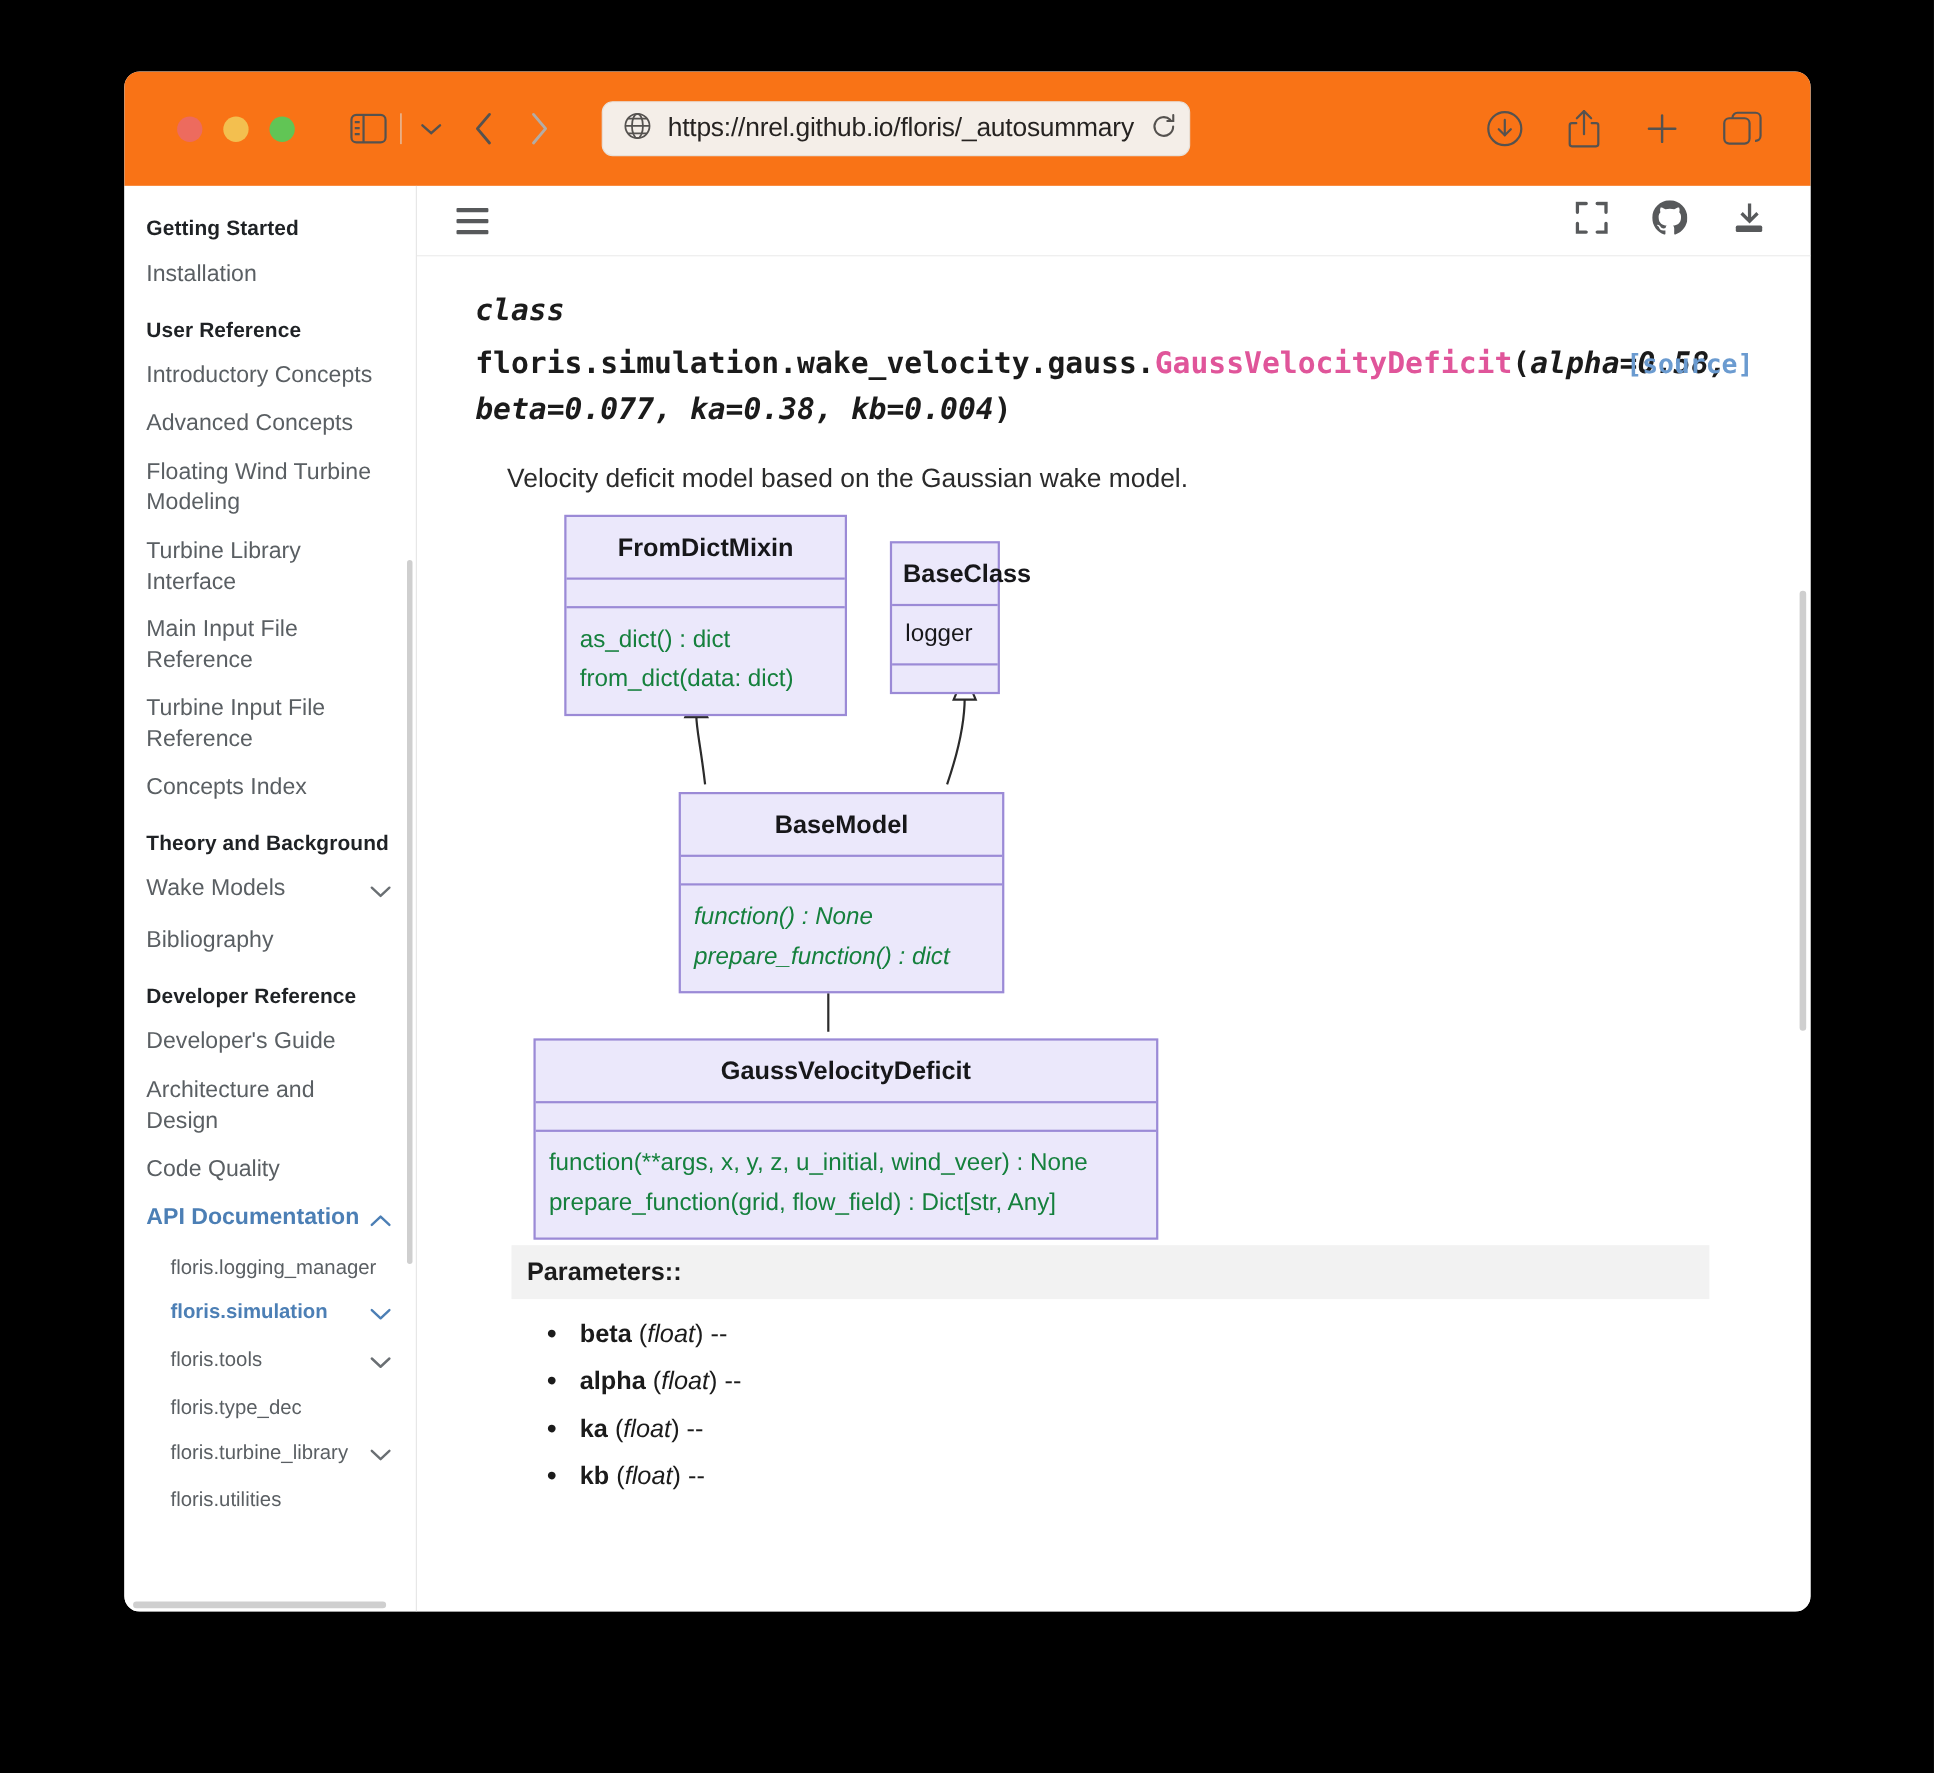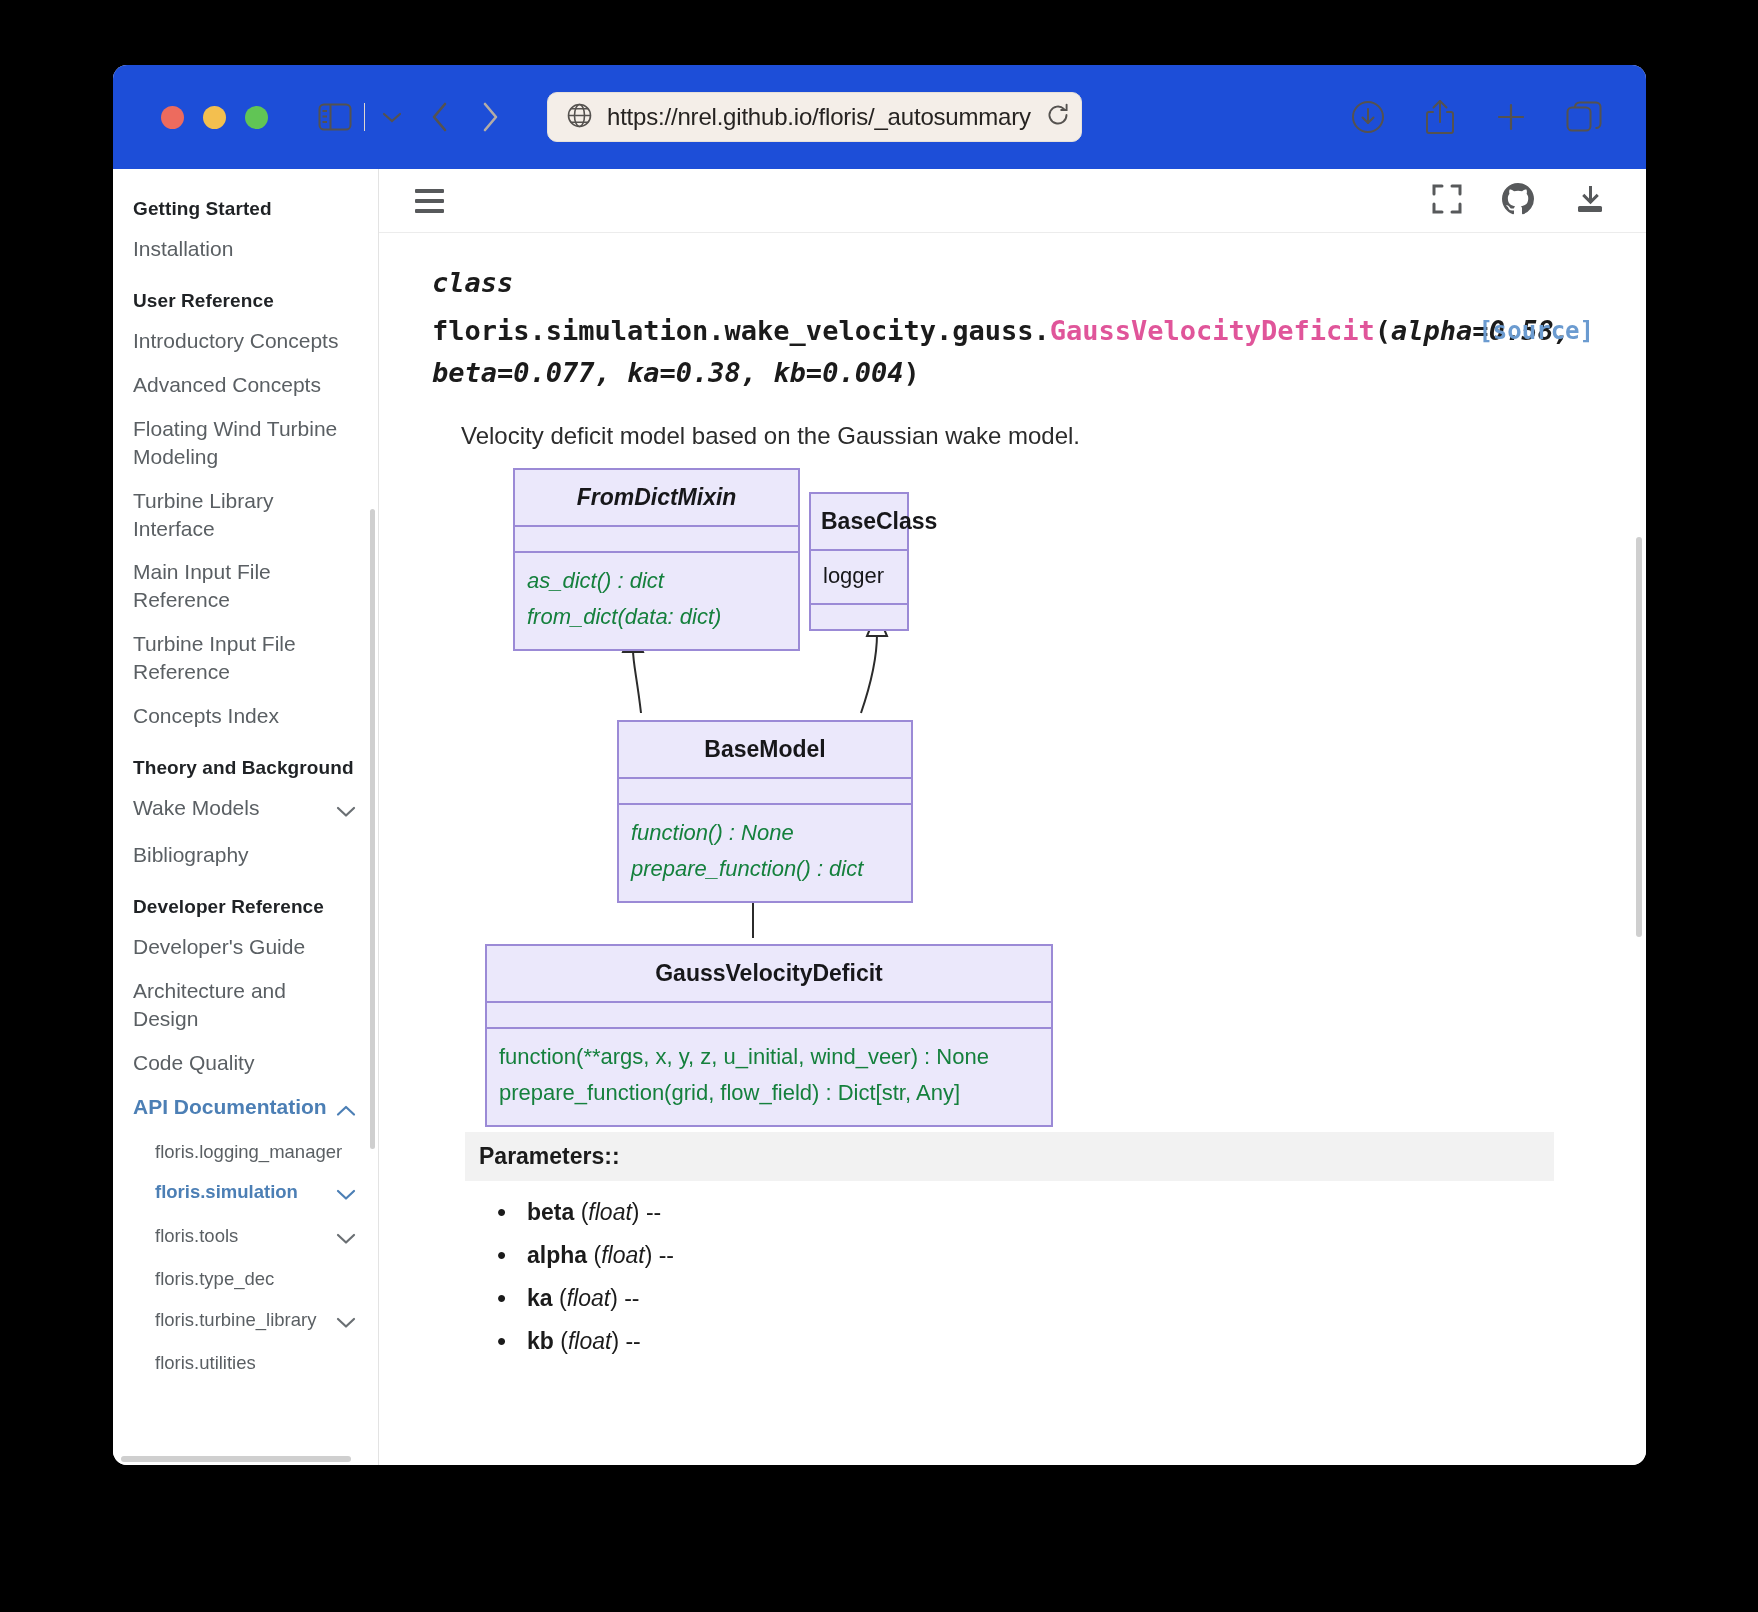--- a/index.html
+++ b/index.html
@@ -18,21 +18,21 @@
     background: #ffffff;
     border-radius: 14px;
     overflow: hidden;
     box-shadow: 0 20px 60px rgba(0,0,0,0.5);
   }
 
   
   .toolbar {
     position: relative;
     height: 104px;
-    background: #1d4ed8;
+    background: #f97316;
     display: flex;
     align-items: center;
     padding: 0 30px;
   }
   .traffic { display: flex; align-items: center; gap: 19px; margin-left: 18px; }
   .dot { width: 23px; height: 23px; border-radius: 50%; }
   .dot.red { background: #ed6b5e; }
   .dot.yellow { background: #f3bf4f; }
   .dot.green { background: #61c555; }
 
@@ -434,21 +434,21 @@
             <path d="M220 245 C 216 210, 212 195, 212 182" stroke="#2b2b2b" stroke-width="2" fill="none"></path>
             <polygon points="212,160 202,184 222,184" fill="#ffffff" stroke="#2b2b2b" stroke-width="2"></polygon>
 
             <path d="M440 245 C 452 210, 456 185, 456 166" stroke="#2b2b2b" stroke-width="2" fill="none"></path>
             <polygon points="456,144 446,168 466,168" fill="#ffffff" stroke="#2b2b2b" stroke-width="2"></polygon>
 
             <line x1="332" y1="470" x2="332" y2="430" stroke="#2b2b2b" stroke-width="2"></line>
             <polygon points="332,406 320,432 344,432" fill="#ffffff" stroke="#2b2b2b" stroke-width="2"></polygon>
           </svg>
 
-          <div class="uml-box" style="left:92px; top:0px; width:287px;font-style:italic;">
+          <div class="uml-box" style="left:92px; top:0px; width:257px;">
             <div class="uml-title">FromDictMixin</div>
             <div class="uml-attrs"></div>
             <div class="uml-methods">
               <div>as_dict() : dict</div>
               <div>from_dict(data: dict)</div>
             </div>
           </div>
 
           <div class="uml-box" style="left:388px; top:24px; width:100px;">
             <div class="uml-title">BaseClass</div>

